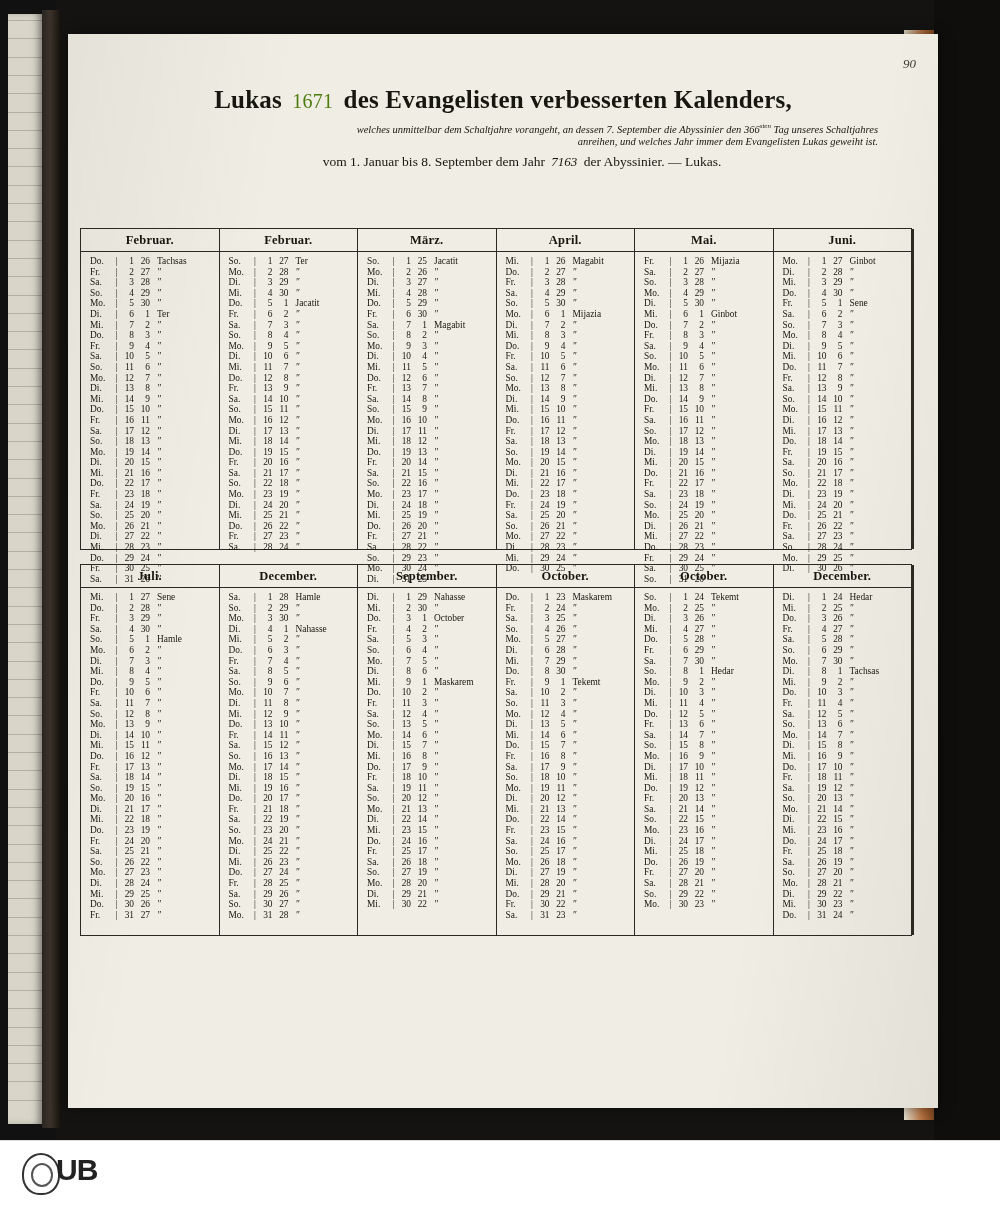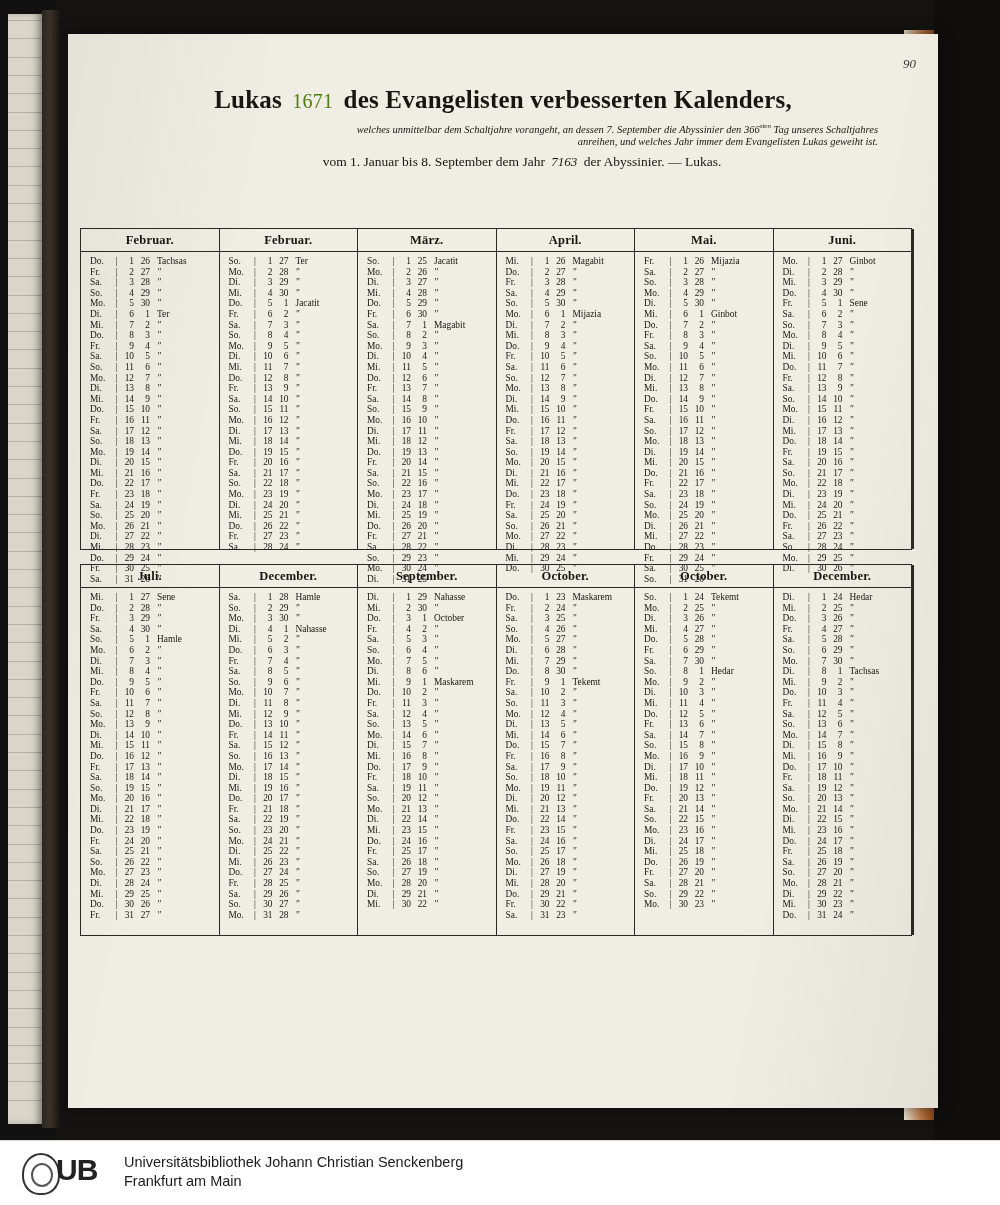--- a/index.html
+++ b/index.html
@@ -2865,17 +2865,13 @@
 
     </div>
   </div>
 </div>
 
 <div id="footer">
   <div id="ubmark">
     <div class="seal"></div>
     <div class="ubtext">UB</div>
   </div>
-  <div id="ftext">
-    <div>Universitätsbibliothek Johann Christian Senckenberg</div>
-    <div class="l2">Frankfurt am Main</div>
-  </div>
 </div>
 
 </body></html>

